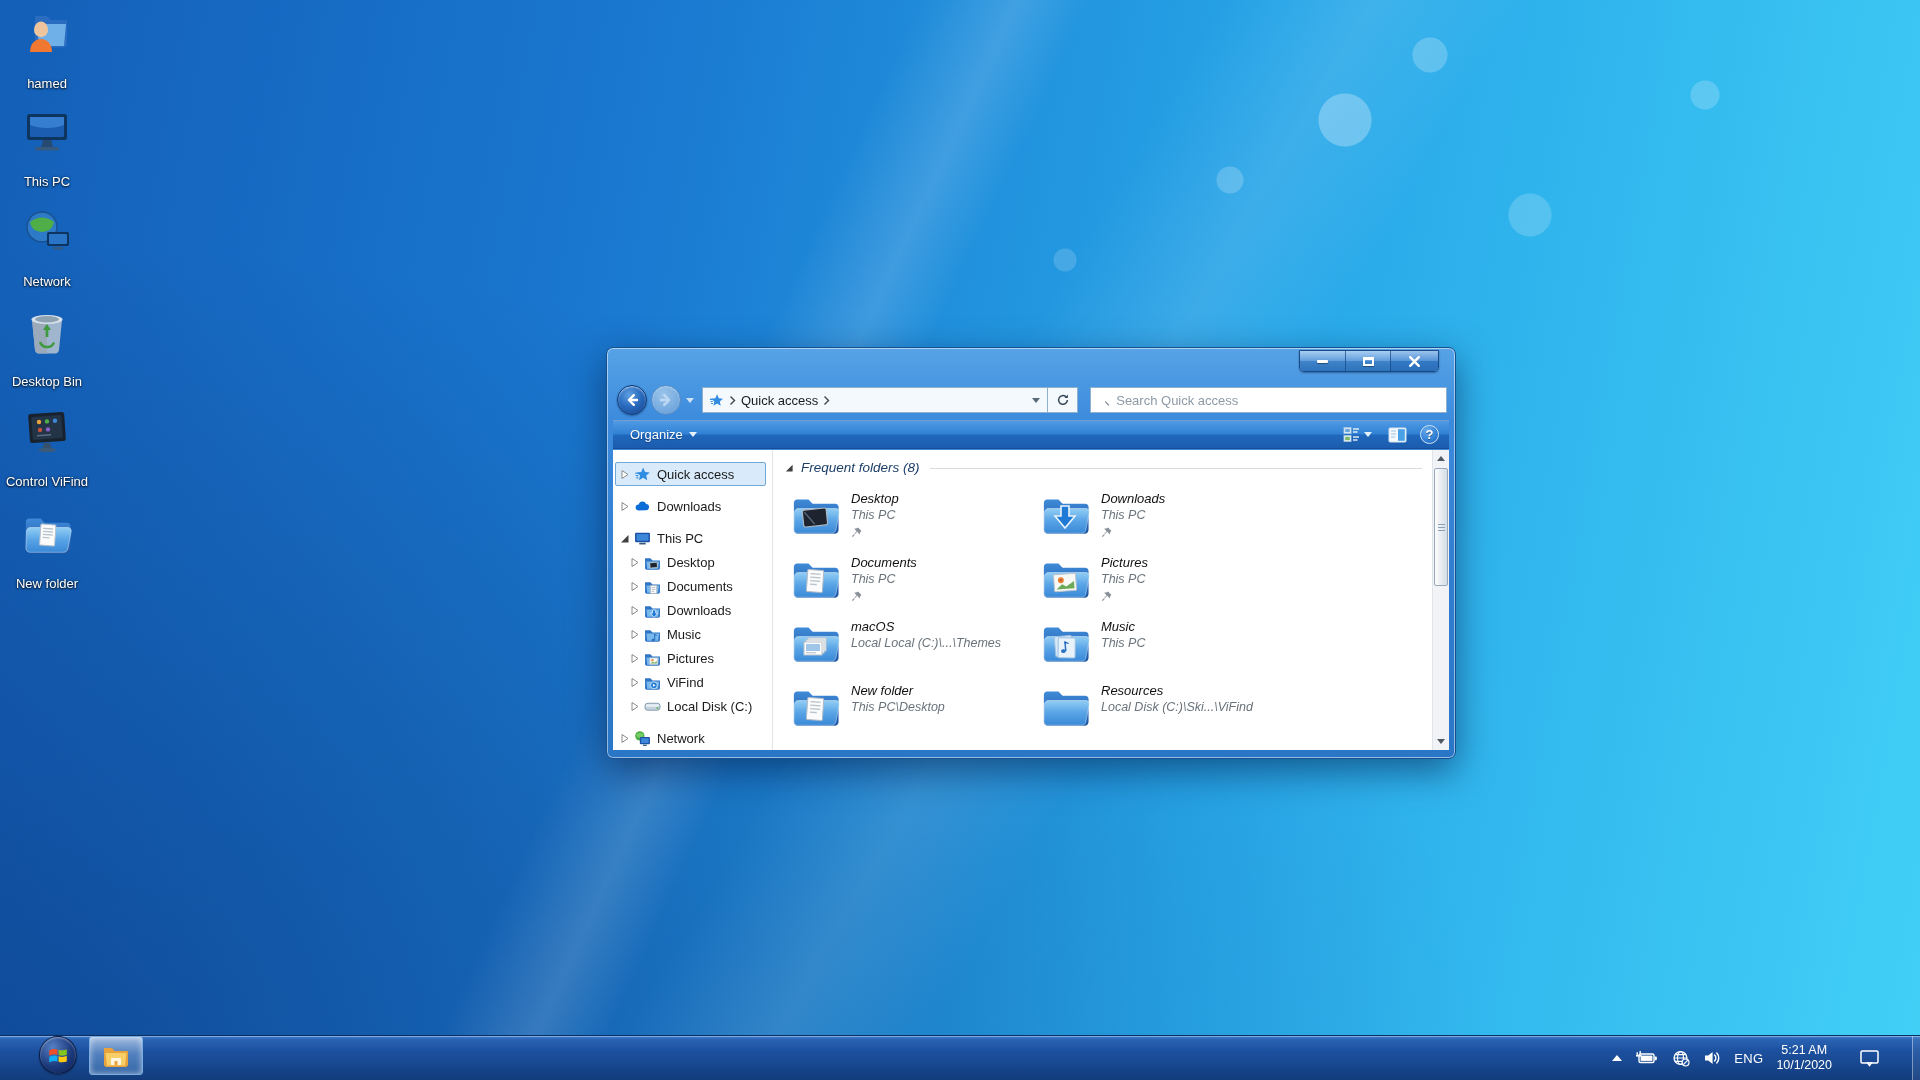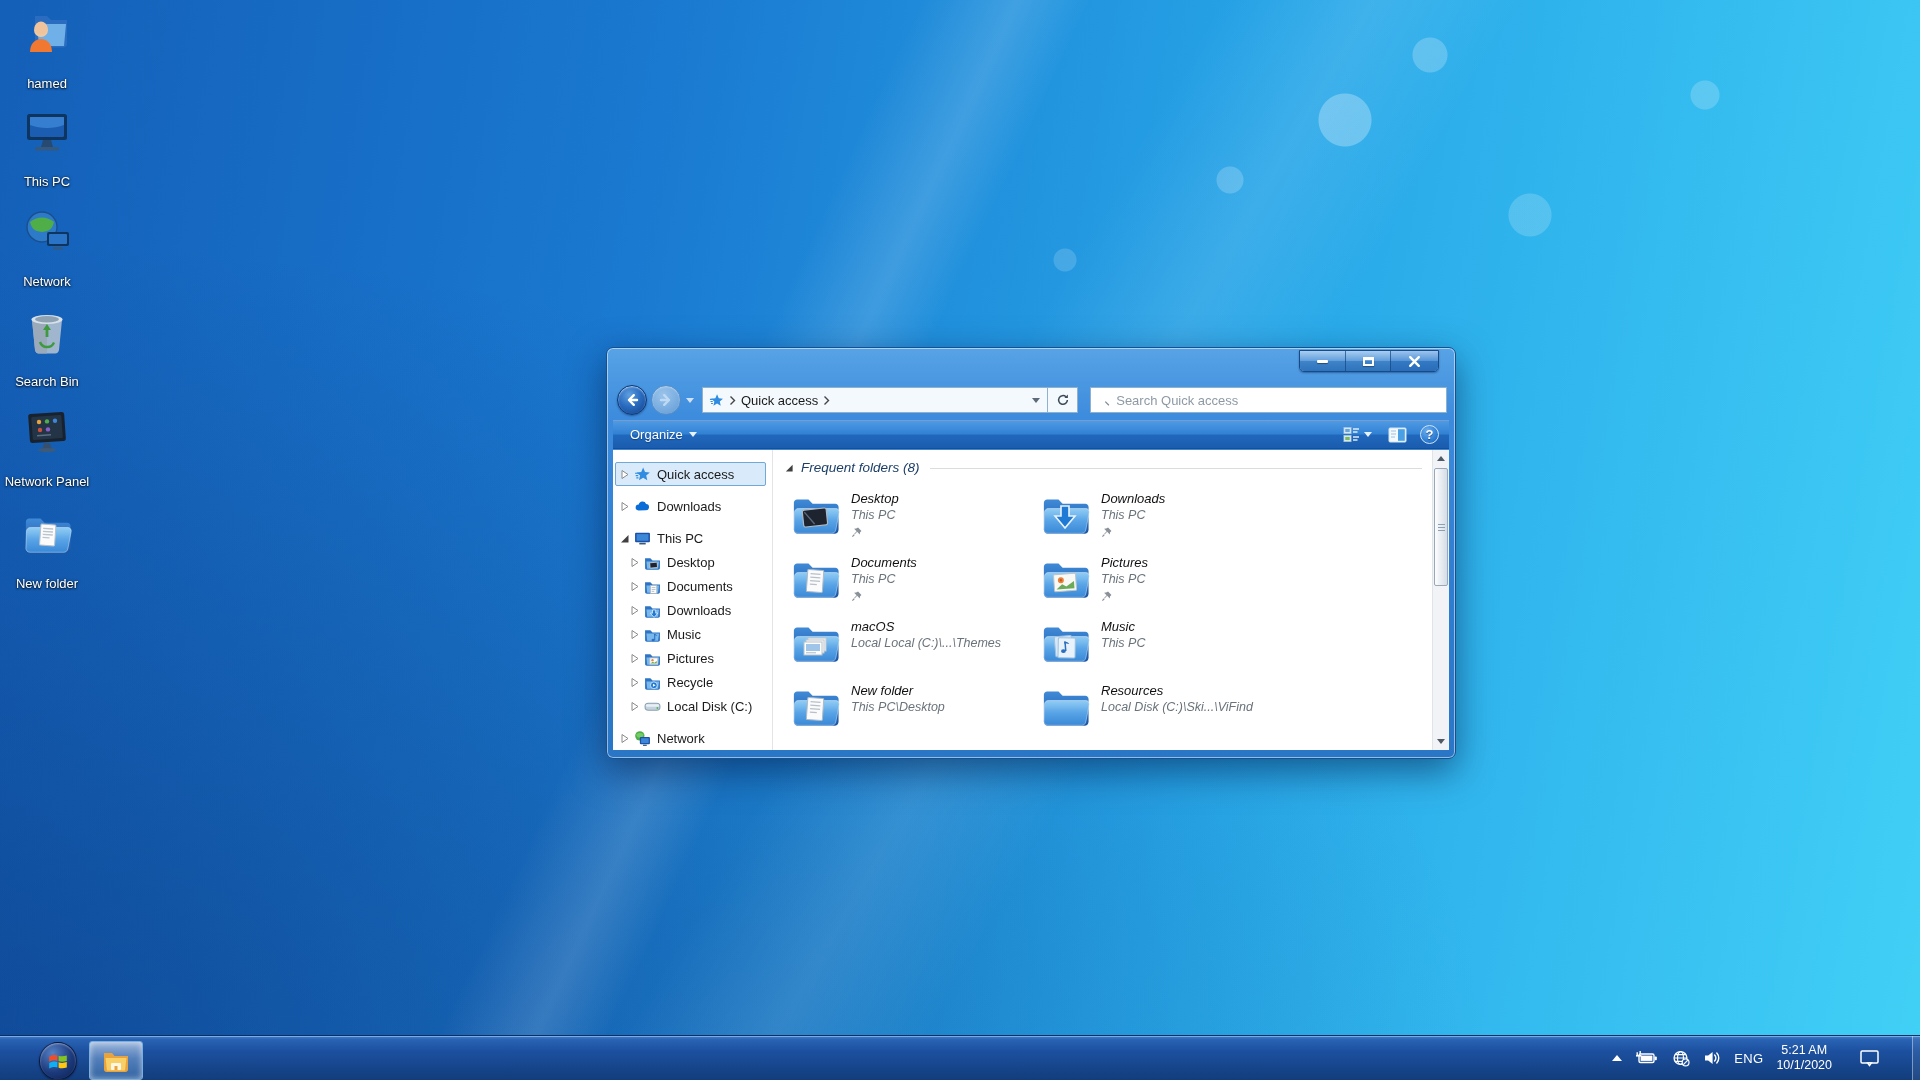--- a/index.html
+++ b/index.html
@@ -131,21 +131,21 @@
   .tri-dn { width:0;height:0;border-left:4px solid transparent;border-right:4px solid transparent;border-top:5px solid #4f5a64; }
   .vs-thumb { position:absolute; left:1px; top:18px; width:14px; height:118px; border:1px solid #98a8b8; border-radius:2px;
     background:linear-gradient(90deg,#fdfdfd,#e8edf2 50%,#d3dce5); display:flex; align-items:center; justify-content:center; cursor:grab; }
   .vs-grip { width:7px; height:7px; border-top:1px solid #8aa0b4; border-bottom:1px solid #8aa0b4; position:relative; }
   .vs-grip::after { content:""; position:absolute; left:0; right:0; top:2px; height:1px; background:#8aa0b4; }
 
   
   .taskbar { position:absolute; left:0; bottom:0; width:1920px; height:45px;
     background:linear-gradient(#3f7fd0 0%, #2a63b4 8%, #1c509f 35%, #164489 75%, #123c7c 100%);
     border-top:1px solid #0c2f63; box-shadow:inset 0 1px 0 rgba(255,255,255,.35);
-    display:flex; align-items:flex-end;padding-left:32px; }
+    display:flex; align-items:flex-start;padding-left:32px; }
   .startbtn { width:38px; height:38px; margin-left:7px; border-radius:50%; cursor:pointer; position:relative;
     background:radial-gradient(circle at 35% 28%, #5580c4 0%, #1c3a7c 55%, #0a1e4c 100%);
     border:1px solid rgba(0,10,40,.6); box-shadow:inset 0 1px 2px rgba(255,255,255,.45), 0 1px 2px rgba(0,0,0,.4);
     display:flex; align-items:center; justify-content:center; }
   .taskbtn { width:54px; height:39px; margin-left:12px; border-radius:3px; cursor:pointer;
     background:linear-gradient(rgba(255,255,255,.55), rgba(190,225,255,.35) 45%, rgba(120,185,245,.30));
     border:1px solid #79aede; box-shadow:inset 0 0 6px rgba(255,255,255,.6);
     display:flex; align-items:center; justify-content:center; }
   .tray { margin-left:auto; display:flex; align-items:center; gap:13px; height:100%; color:#fff; }
   .tray-chevron { width:0; height:0; border-left:5px solid transparent; border-right:5px solid transparent; border-bottom:6px solid #fff; cursor:pointer; }
@@ -226,39 +226,39 @@
     <div class="di-img">
       <svg viewBox="0 0 52 52">
           <path d="M11 14h30l-3 30c-.2 2-1.8 3.4-3.8 3.4H17.8c-2 0-3.6-1.4-3.8-3.4z" fill="#b9c6d2" opacity=".85"></path>
           <path d="M11 14h15v33.4h-8.2c-2 0-3.6-1.4-3.8-3.4z" fill="#99a9b8" opacity=".9"></path>
           <ellipse cx="26" cy="13.5" rx="15.5" ry="4.5" fill="#d7e1ea"></ellipse>
           <ellipse cx="26" cy="13.2" rx="12" ry="3.2" fill="#8fa2b2"></ellipse>
           <path d="M22 24l4-6 4 6h-2.6v7h-2.8v-7z" fill="#3f9a3f"></path>
           <path d="M19 36a7.5 7.5 0 0 0 14 .5" stroke="#3f9a3f" stroke-width="2.4" fill="none"></path>
         </svg>
     </div>
-    <div class="di-label">Search Bin</div>
+    <div class="di-label">Desktop Bin</div>
   </div>
 
   <div class="desk-icon" style="top:406px">
     <div class="di-img">
       <svg viewBox="0 0 52 52">
           <rect x="8" y="7" width="36" height="29" rx="2.5" fill="#18222e" transform="rotate(-4 26 21)"></rect>
           <rect x="11" y="10" width="30" height="23" rx="1.5" fill="#243447" transform="rotate(-4 26 21)"></rect>
           <circle cx="18" cy="16" r="2.2" fill="#e8a33c"></circle>
           <circle cx="26" cy="15.4" r="2.2" fill="#4fae48"></circle>
           <circle cx="34" cy="14.8" r="2.2" fill="#3c87d8"></circle>
           <circle cx="19" cy="24" r="2.2" fill="#c84f3c"></circle>
           <circle cx="27" cy="23.4" r="2.2" fill="#8a5fc8"></circle>
           <rect x="16" y="28.5" width="14" height="1.6" fill="#5a6e84" transform="rotate(-4 23 29)"></rect>
           <path d="M23 37h6l1.6 6H21.4z" fill="#37506c"></path>
           <ellipse cx="26" cy="44" rx="9" ry="2" fill="#3d5a78"></ellipse>
         </svg>
     </div>
-    <div class="di-label">Network Panel</div>
+    <div class="di-label">Control ViFind</div>
   </div>
 
   <div class="desk-icon" style="top:508px">
     <div class="di-img">
       <svg viewBox="0 0 52 52">
           <use href="#folder64" width="52" height="52"></use>
           <g transform="translate(20 16) rotate(4)">
             <rect width="15" height="21" rx="1" fill="#fbfbfb" stroke="#b7c0ca"></rect>
             <rect x="2.5" y="3.5" width="10" height="1.4" fill="#b9c4ce"></rect>
             <rect x="2.5" y="6.5" width="10" height="1.4" fill="#b9c4ce"></rect>
@@ -455,21 +455,21 @@
         </div>
         <div class="side-row lvl1">
           <svg class="exp" viewBox="0 0 10 11">
               <path d="M2 1.5 8 5.5 2 9.5z" fill="#fff" stroke="#8a8a8a"></path>
             </svg>
           <svg class="sicon" viewBox="0 0 16 16">
               <use href="#sfold16"></use>
               <circle cx="9.3" cy="10.6" r="3.2" fill="#1e7ad4" stroke="#eaf4fd" stroke-width=".7"></circle>
               <path d="M8.4 9.1l2.6 1.5-2.6 1.5z" fill="#fff"></path>
             </svg>
-          <span class="slabel">Recycle</span>
+          <span class="slabel">ViFind</span>
         </div>
         <div class="side-row lvl1">
           <svg class="exp" viewBox="0 0 10 11">
               <path d="M2 1.5 8 5.5 2 9.5z" fill="#fff" stroke="#8a8a8a"></path>
             </svg>
           <svg class="sicon" viewBox="0 0 16 16">
               <rect x="1" y="5" width="14" height="6.5" rx="3" fill="#c4d2de" stroke="#8ba0b2"></rect>
               <rect x="1.8" y="5.8" width="12.4" height="2.4" rx="1.2" fill="#e8f0f6"></rect>
               <circle cx="12.6" cy="9.4" r=".9" fill="#57b64f"></circle>
             </svg>

